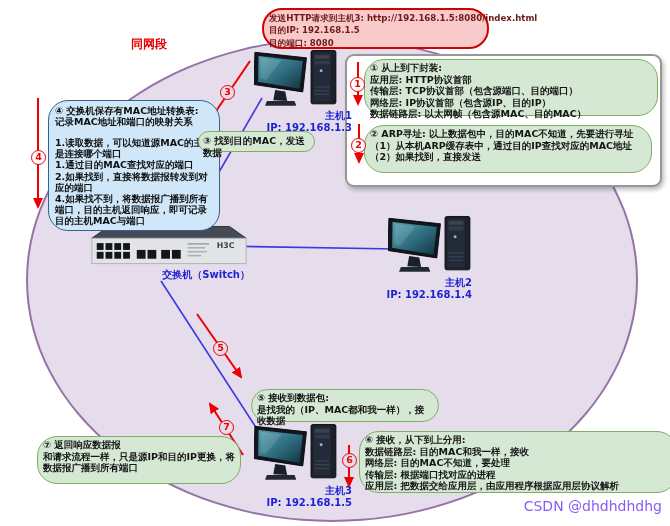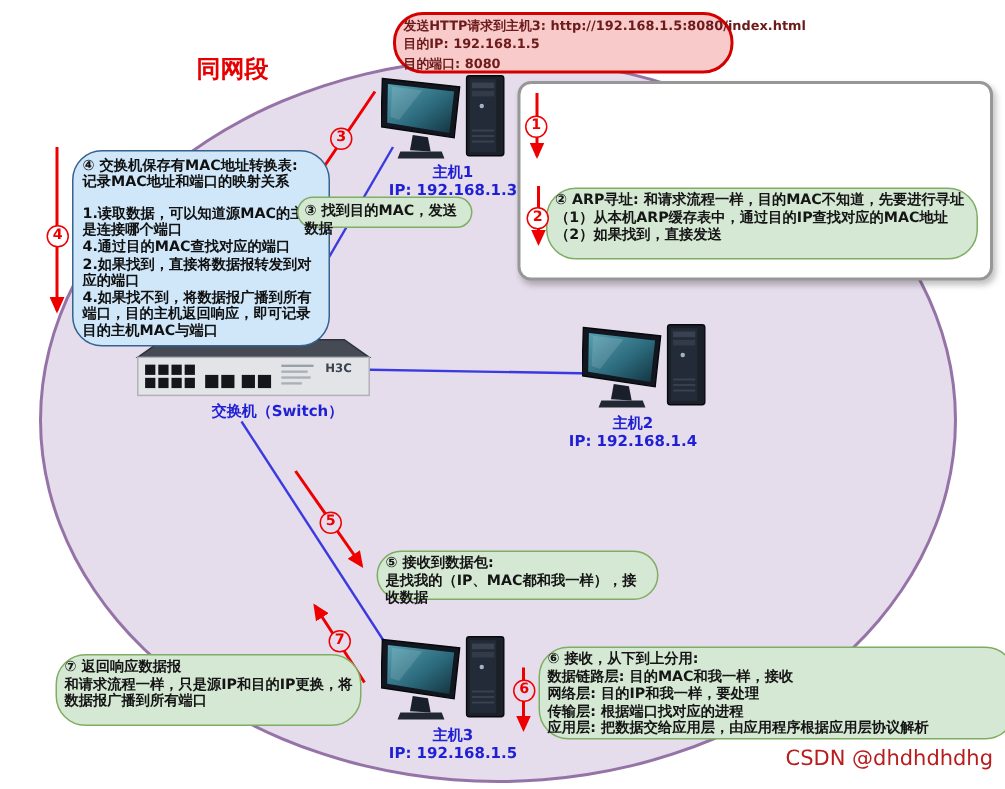--- a/index.html
+++ b/index.html
@@ -16,23 +16,23 @@
   .green{background:#d5e8d4;border:1px solid #7fae63;color:#151515;font-size:9.5px;line-height:1.22;padding:2px 5px;}
   .pinkbox{background:#f8caca;border:2px solid #d40000;color:#6d1a1a;font-size:8.6px;line-height:1.45;
            padding:2px 5px;white-space:nowrap;}
   .bluebox{background:#cfe7f9;border:1.5px solid #35628e;color:#101010;font-size:9.5px;line-height:1.17;padding:4px 6px;}
   .bluebox .ln:empty{height:10px;}
   .circ{position:absolute;z-index:5;width:15px;height:15px;border:1.5px solid #ee0000;border-radius:50%;
         color:#ee0000;font-size:9.5px;font-weight:bold;text-align:center;line-height:12.5px;
         box-sizing:border-box;background:#e5dcec;}
   .circ.onwhite{background:#ffffff;}
   .hostlabel{position:absolute;z-index:4;color:#1f1fd4;font-weight:bold;font-size:10px;
-             text-align:center;line-height:1.2;width:100px;}
-  .segment{position:absolute;left:131px;top:36px;z-index:4;color:#e60000;font-weight:bold;font-size:16px;}
-  .watermark{position:absolute;right:8px;top:498px;z-index:6;color:#b91c1c;font-size:14px;margin-left:42px;}
+             text-align:right;line-height:1.2;width:100px;}
+  .segment{position:absolute;left:131px;top:36px;z-index:4;color:#e60000;font-weight:bold;font-size:12px;}
+  .watermark{position:absolute;right:8px;top:498px;z-index:6;color:#8b5cf6;font-size:14px;margin-left:42px;}
 </style>
 </head>
 <body>
 
 <div class="stage">
 
   <svg width="0" height="0" style="position:absolute">
     <defs>
       <linearGradient id="scr" x1="0" y1="0" x2="1" y2="1">
         <stop offset="0" stop-color="#57a0b2"></stop>
@@ -120,53 +120,60 @@
   <span class="circ" style="left:219px;top:420px">7</span>
 
   <div class="segment">同网段</div>
 
   <div class="box pinkbox" style="left:262px;top:8px;width:227px;height:41px">
     <div class="ln">发送HTTP请求到主机3: http://192.168.1.5:8080/index.html</div>
     <div class="ln">目的IP: 192.168.1.5</div>
     <div class="ln">目的端口: 8080</div>
   </div>
 
+  <div class="box green" style="left:364px;top:59px;width:294px;height:57px">
+    <div class="ln">① 从上到下封装:</div>
+    <div class="ln">应用层: HTTP协议首部</div>
+    <div class="ln">传输层: TCP协议首部（包含源端口、目的端口）</div>
+    <div class="ln">网络层: IP协议首部（包含源IP、目的IP）</div>
+    <div class="ln">数据链路层: 以太网帧（包含源MAC、目的MAC）</div>
+  </div>
 
   <div class="box green" style="left:364px;top:125px;width:288px;height:48px">
-    <div class="ln">② ARP寻址: 和请求流程一样，目的MAC不知道，先要进行寻址</div>
+    <div class="ln">② ARP寻址: 以上数据包中，目的MAC不知道，先要进行寻址</div>
     <div class="ln">（1）从本机ARP缓存表中，通过目的IP查找对应的MAC地址</div>
     <div class="ln">（2）如果找到，直接发送</div>
   </div>
 
   <div class="box bluebox" style="left:48px;top:100px;width:172px;min-height:108px">
     <div class="ln">④ 交换机保存有MAC地址转换表:</div>
     <div class="ln">记录MAC地址和端口的映射关系</div>
     <div class="ln"></div>
     <div class="ln">1.读取数据，可以知道源MAC的主机是连接哪个端口</div>
-    <div class="ln">4.通过目的MAC查找对应的端口</div>
+    <div class="ln">1.通过目的MAC查找对应的端口</div>
     <div class="ln">2.如果找到，直接将数据报转发到对应的端口</div>
     <div class="ln">4.如果找不到，将数据报广播到所有端口，目的主机返回响应，即可记录目的主机MAC与端口</div>
   </div>
 
   <div class="box green" style="left:198px;top:131px;width:117px;height:21px;padding:3px 4px">③ 找到目的MAC，发送数据</div>
 
-  <div class="box green" style="left:251px;top:367px;width:188px;height:33px">
+  <div class="box green" style="left:251px;top:389px;width:188px;height:33px">
     <div class="ln">⑤ 接收到数据包:</div>
     <div class="ln">是找我的（IP、MAC都和我一样），接收数据</div>
   </div>
 
   <div class="box green" style="left:37px;top:436px;width:204px;height:48px">
     <div class="ln">⑦ 返回响应数据报</div>
     <div class="ln">和请求流程一样，只是源IP和目的IP更换，将数据报广播到所有端口</div>
   </div>
 
   <div class="box green" style="left:359px;top:431px;width:318px;height:62px">
     <div class="ln">⑥ 接收，从下到上分用:</div>
     <div class="ln">数据链路层: 目的MAC和我一样，接收</div>
-    <div class="ln">网络层: 目的IP和我一样，要处理</div>
+    <div class="ln">网络层: 目的MAC不知道，要处理</div>
     <div class="ln">传输层: 根据端口找对应的进程</div>
     <div class="ln">应用层: 把数据交给应用层，由应用程序根据应用层协议解析</div>
   </div>
 
   <div class="hostlabel" style="left:252px;top:110px">
     <div>主机1</div>
     <div>IP: 192.168.1.3</div>
   </div>
   <div class="hostlabel" style="left:372px;top:277px">
     <div>主机2</div>

